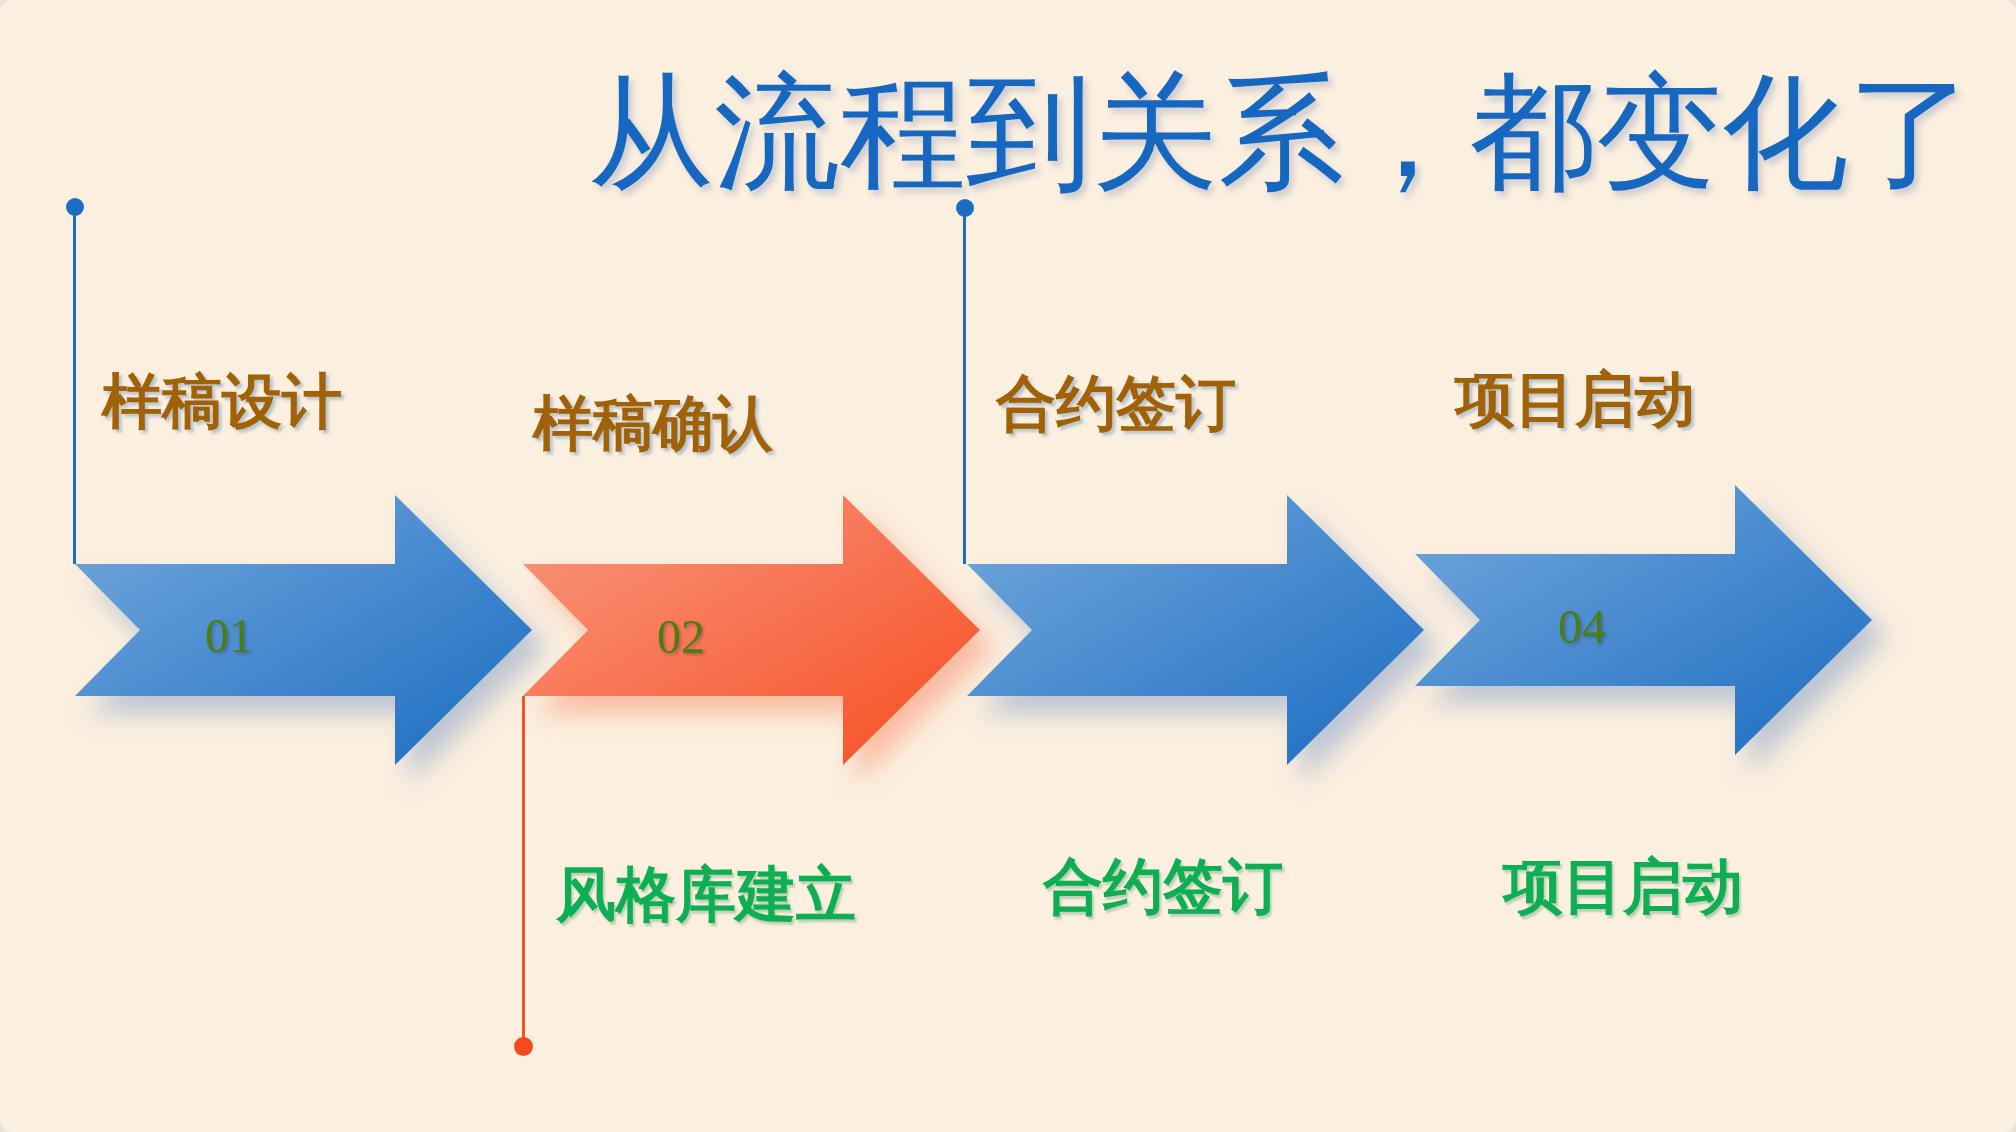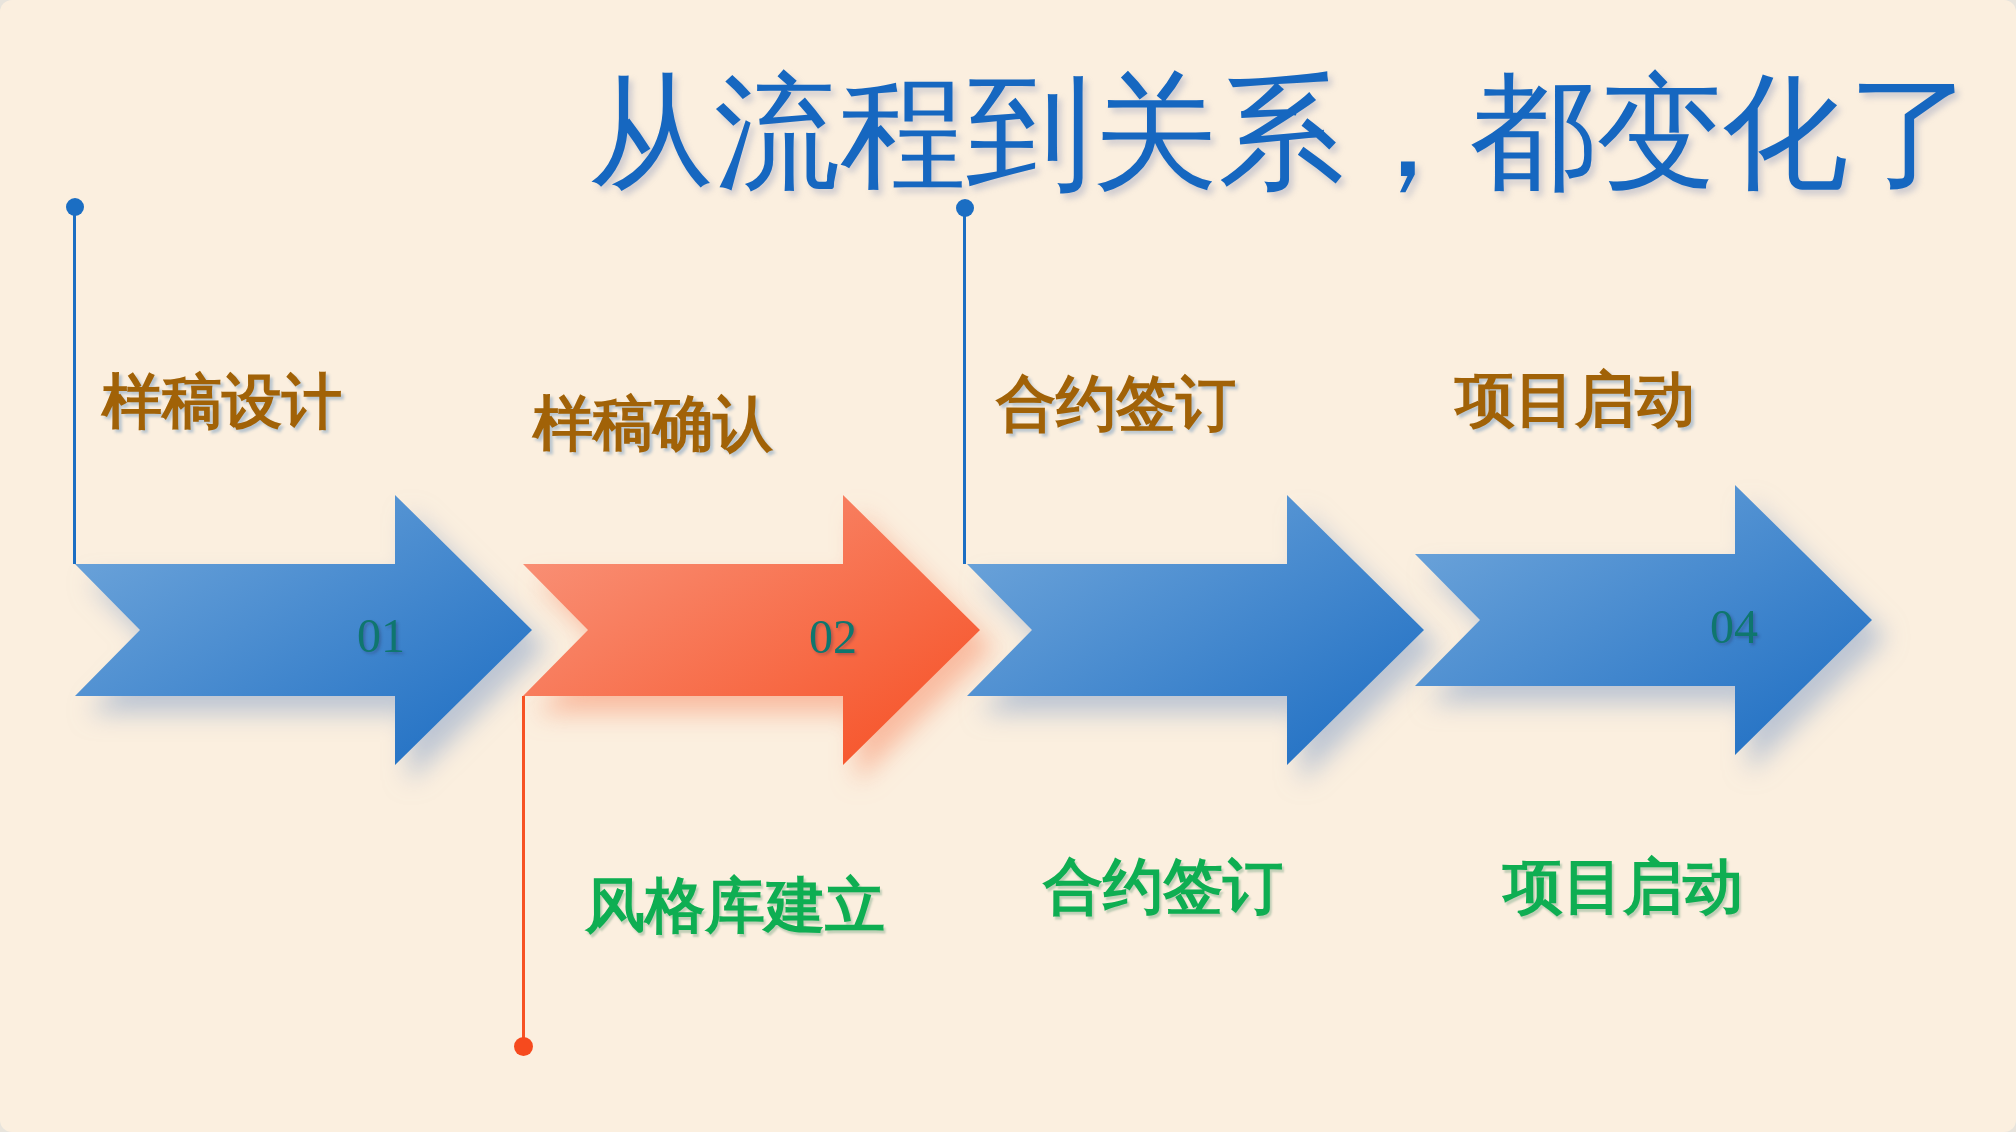--- a/index.html
+++ b/index.html
@@ -23,21 +23,21 @@
     color:#a16207;line-height:1.05;
     text-shadow:3px 3px 3px rgba(30,100,170,0.30);
   }
   .lbl-bottom{
     position:absolute;font-size:60px;font-weight:700;white-space:nowrap;
     color:#0EAE52;line-height:1.05;
     text-shadow:2px 3px 2px rgba(20,110,65,0.25);
   }
   .step-num{
     position:absolute;width:200px;height:66px;line-height:66px;
-    text-align:right;font-size:48px;color:#0f766e;
+    text-align:left;font-size:48px;color:#4d7c0f;
     text-shadow:2px 2px 3px rgba(40,40,80,0.30);
   }
   .vline{position:absolute;width:3px;}
   .vline.blue{background:#1B6EC3;}
   .vline.red{background:#F75223;}
   .dot{position:absolute;border-radius:50%;}
   .dot.blue{width:18px;height:18px;background:#1B6EC3;}
   .dot.red{width:19px;height:19px;background:#F64A1E;}
 </style>
 </head>
@@ -75,17 +75,17 @@
 
   <div class="lbl-top" style="left:102px;top:371px;">样稿设计</div>
   <div class="lbl-top" style="left:533px;top:373px;margin-top:20px;">样稿确认</div>
   <div class="lbl-top" style="left:996px;top:373px;">合约签订</div>
   <div class="lbl-top" style="left:1455px;top:369px;">项目启动</div>
 
   <div class="step-num" style="left:205px;top:603px;">01</div>
   <div class="step-num" style="left:657px;top:604px;">02</div>
   <div class="step-num" style="left:1558px;top:594px;">04</div>
 
-  <div class="lbl-bottom" style="left:585px;top:864px;margin-top:11px;">风格库建立</div>
+  <div class="lbl-bottom" style="left:556px;top:864px;">风格库建立</div>
   <div class="lbl-bottom" style="left:1043px;top:856px;">合约签订</div>
   <div class="lbl-bottom" style="left:1503px;top:856px;">项目启动</div>
 
 </div>
 
 </body></html>

